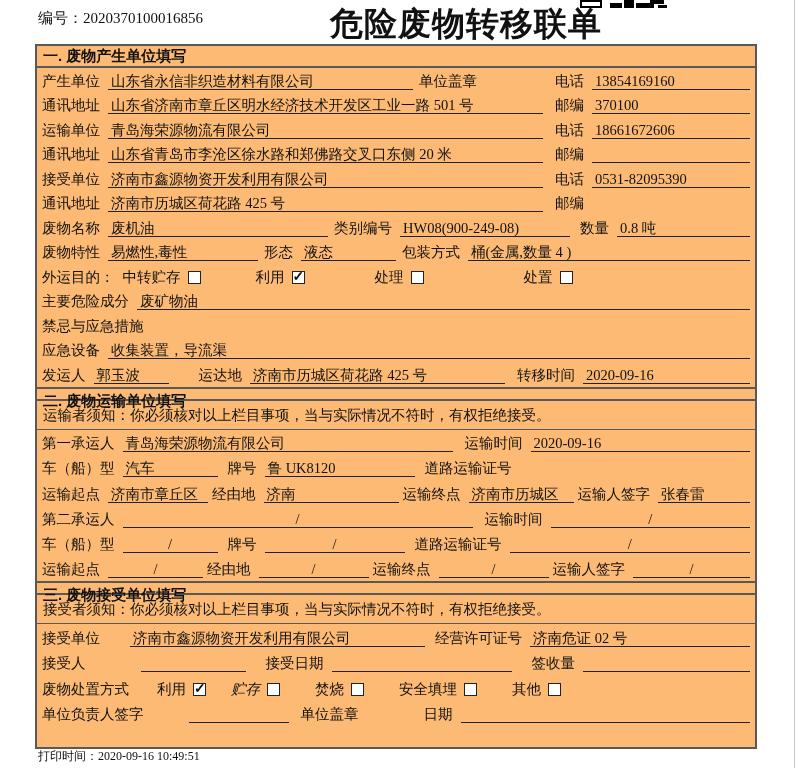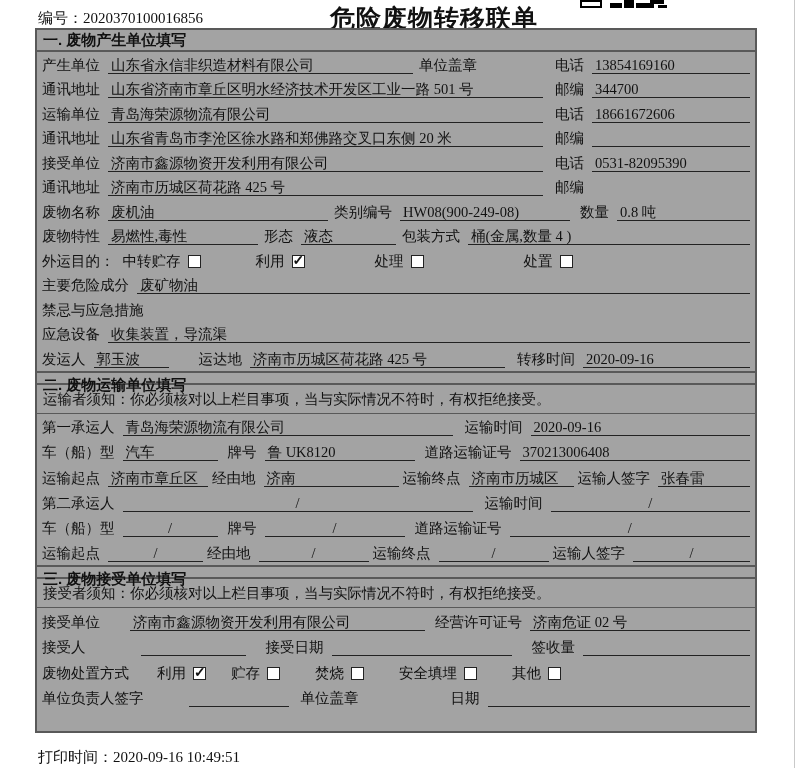--- a/index.html
+++ b/index.html
@@ -1,59 +1,59 @@
 <!DOCTYPE html>
 <html><head>
 <meta charset="utf-8">
 <style>
   html,body{margin:0;padding:0;}
   body{width:796px;height:768px;background:#fff;position:relative;overflow:hidden;
        font-family:"Liberation Serif","DejaVu Serif",serif;color:#111;font-size:14.5px;}
   .page-edge{position:absolute;right:1px;top:0;width:1px;height:768px;background:#c9c9c9;}
   .header{position:relative;height:40px;}
   .serial{position:absolute;left:38px;top:9px;font-size:15px;white-space:nowrap;}
-  .doc-title{position:absolute;left:330px;top:2px;font-size:25px;font-weight:bold;
+  .doc-title{position:absolute;left:330px;top:2px;font-size:33px;font-weight:bold;
              font-family:"Liberation Sans","DejaVu Sans",sans-serif;letter-spacing:1px;white-space:nowrap;}
   .qr{position:absolute;left:580px;top:0;width:92px;height:9px;}
   .qr div{position:absolute;background:#000;}
   .qr .q1{left:0;top:0;width:22px;height:8px;background:#fff;border:2.5px solid #000;box-sizing:border-box;}
   .qr .q2{left:30px;top:3px;width:12px;height:5px;}
   .qr .q3{left:44px;top:0;width:10px;height:8px;}
   .qr .q4{left:56px;top:3px;width:18px;height:5px;}
   .qr .q5{left:70px;top:0;width:14px;height:4px;}
   .qr .q6{left:78px;top:5px;width:9px;height:3px;}
-  .form-table{position:absolute;left:35px;top:28px;width:722px;height:705px;
-              border:2px solid #595959;box-sizing:border-box;background:#a3a3a3;}
+  .form-table{position:absolute;left:35px;top:44px;width:722px;height:705px;
+              border:2px solid #595959;box-sizing:border-box;background:#fdba74;}
   .sec-title{height:22px;line-height:20px;font-family:"Liberation Sans","DejaVu Sans",sans-serif;
              font-weight:bold;font-size:15px;padding-left:6px;border-bottom:2px solid #595959;box-sizing:border-box;}
   .sec2 .sec-title,.sec3 .sec-title{height:14px;line-height:24px;border-top:2px solid #595959;}
   .notice{height:29px;line-height:28px;padding-left:6px;border-bottom:1.5px solid #595959;box-sizing:border-box;white-space:nowrap;}
   .row{display:flex;align-items:flex-end;height:24.53px;padding:0 5px 3px 5px;box-sizing:border-box;}
   .sec2 .row{height:25.3px;}
   .sec3 .row{height:25.5px;}
   .lbl{white-space:nowrap;margin-right:8px;flex-shrink:0;height:17px;line-height:17px;}
   .val{border-bottom:1px solid #222;white-space:nowrap;padding:0 3px;height:17px;line-height:17px;
        box-sizing:border-box;flex-shrink:0;overflow:hidden;}
   .fx{flex:1 1 auto;}
   .mr12{margin-right:12px;}
   .center{text-align:center;}
   .spacer{flex:1 1 auto;}
   .rcol{width:195px;flex-shrink:0;display:flex;align-items:flex-end;}
   .w75{width:75px;}.w95{width:95px;}.w100{width:100px;}.w105{width:105px;}.w110{width:110px;}
   .w135{width:135px;}.w140{width:140px;}.w150{width:150px;}.w170{width:170px;}.w180{width:180px;}
   .w220{width:220px;}.w255{width:255px;}.w295{width:295px;}.w305{width:305px;}.w330{width:330px;}.w350{width:350px;}
   .ml4{margin-left:4px;}.ml6{margin-left:6px;}.ml8{margin-left:10px;}.ml10{margin-left:10px;}
-  .ml12{margin-left:12px;}.ml20{margin-left:20px;}.ml25{margin-left:25px;}.ml30{margin-left:30px;text-align:right;}
-  .ml35{margin-left:35px;}.ml55{margin-left:55px;}.ml70{margin-left:70px;}.ml100{margin-left:100px;}.ml115{margin-left:84px;}
+  .ml12{margin-left:12px;}.ml20{margin-left:20px;}.ml25{margin-left:25px;font-style:italic;}.ml30{margin-left:30px;text-align:right;}
+  .ml35{margin-left:35px;}.ml55{margin-left:55px;}.ml70{margin-left:70px;}.ml100{margin-left:100px;}.ml115{margin-left:57px;}
   .mr30{margin-right:30px;}.mr45{margin-right:45px;}.mr55{margin-right:55px;}
   .opt{display:inline-flex;align-items:center;height:17px;}
   .opt-lbl{margin-right:7px;white-space:nowrap;text-align:center;}
   .checkbox{width:11px;height:11px;border:1.5px solid #222;display:inline-block;position:relative;top:0px;background:#fff;}
   .checkbox[data-checked="true"]::before{content:"\2713";position:absolute;left:0px;top:-4px;font-size:14px;font-weight:bold;color:#111;}
-  .footer{position:absolute;left:38px;top:748px;font-size:15px;white-space:nowrap;}
+  .footer{position:absolute;left:38px;top:748px;font-size:12px;white-space:nowrap;}
 </style>
 </head>
 <body>
 
 <div class="page-edge"></div>
 
 <div class="header">
   <div class="serial"><span>编号：</span><span>2020370100016856</span></div>
   <div class="doc-title">危险废物转移联单</div>
   <div class="qr">
@@ -80,21 +80,21 @@
           <span class="lbl">电话</span>
           <span class="val fx">13854169160</span>
         </span>
     </div>
 
     <div class="row">
       <span class="lbl">通讯地址</span>
       <span class="val fx mr12">山东省济南市章丘区明水经济技术开发区工业一路 501 号</span>
       <span class="rcol">
           <span class="lbl">邮编</span>
-          <span class="val fx">344700</span>
+          <span class="val fx">370100</span>
         </span>
     </div>
 
     <div class="row">
       <span class="lbl">运输单位</span>
       <span class="val fx mr12">青岛海荣源物流有限公司</span>
       <span class="rcol">
           <span class="lbl">电话</span>
           <span class="val fx">18661672606</span>
         </span>
@@ -198,21 +198,20 @@
       <span class="lbl ml12">运输时间</span>
       <span class="val fx">2020-09-16</span>
     </div>
 
     <div class="row">
       <span class="lbl">车（船）型</span>
       <span class="val w95">汽车</span>
       <span class="lbl ml8">牌号</span>
       <span class="val w150">鲁 UK8120</span>
       <span class="lbl ml8">道路运输证号</span>
-      <span class="val fx">370213006408</span>
     </div>
 
     <div class="row">
       <span class="lbl">运输起点</span>
       <span class="val w100">济南市章丘区</span>
       <span class="lbl ml4">经由地</span>
       <span class="val w135">济南</span>
       <span class="lbl ml4">运输终点</span>
       <span class="val w105">济南市历城区</span>
       <span class="lbl ml4">运输人签字</span>

